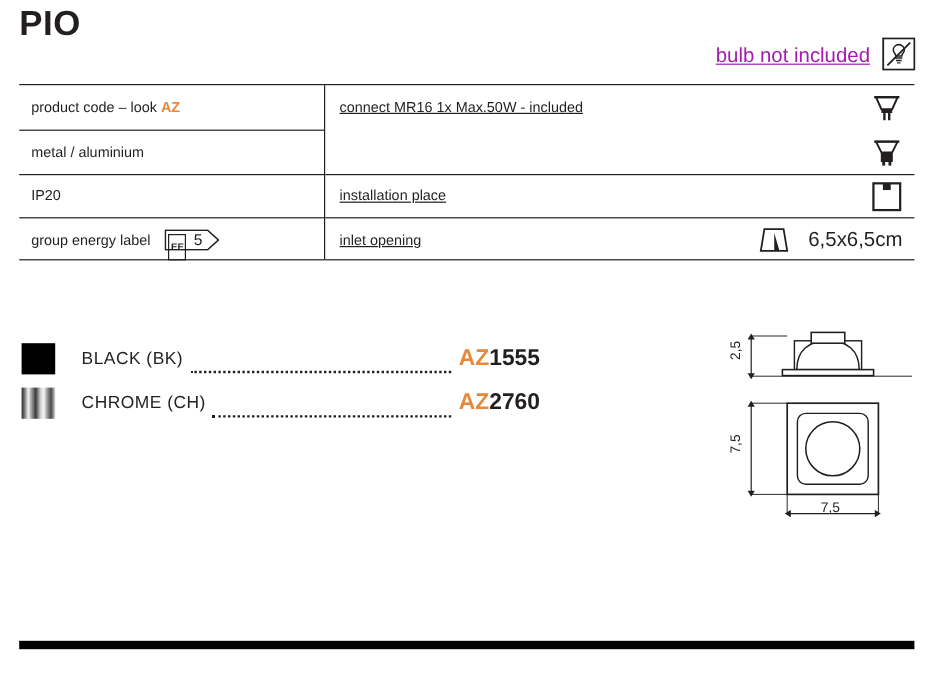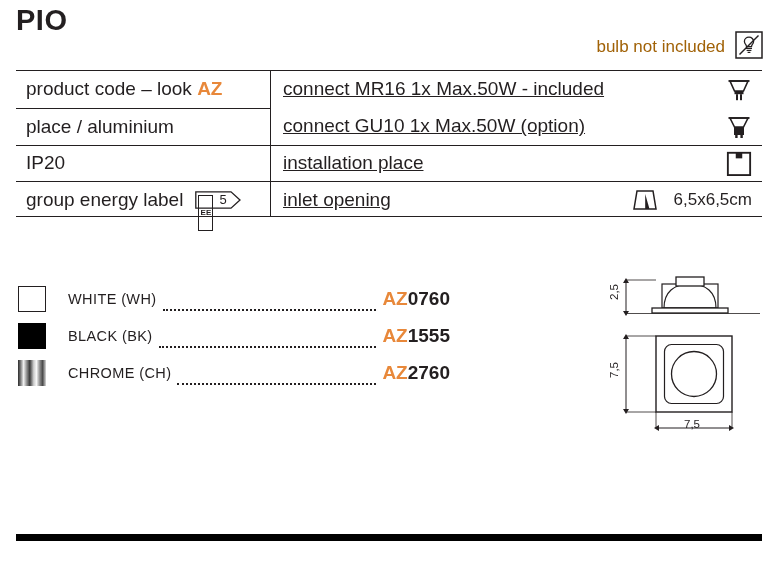--- a/index.html
+++ b/index.html
@@ -34,22 +34,23 @@
     letter-spacing: 0.5px;
     color: #231f20;
     line-height: 1;
   }
 
   .bulb-note {
     position: absolute;
     right: 52px;
     top: 37px;
     font-size: 17px;
-    color: #a16207;
-    white-space: nowrap;
+    color: #a21caf;
+    white-space: nowrap;
+    text-decoration: underline;
   }
 
   .bulb-not-included-icon {
     position: absolute;
     right: 14px;
     top: 31px;
     width: 28px;
     height: 28px;
   }
 
@@ -80,21 +81,21 @@
 
   .srow {
     position: relative;
     height: 36.75px;
     box-sizing: border-box;
     display: flex;
     align-items: center;
   }
   .srow.divider { border-top: 1.2px solid #231f20; }
   .srow .label {
-    font-size: 19px;
+    font-size: 12px;
     color: #231f20;
     white-space: nowrap;
   }
   .col-left .srow { padding-left: 10px; }
   .col-right .srow { padding-left: 12px; }
 
   .accent { color: #e8883a; font-weight: bold; }
 
   
   .energy-badge {
@@ -110,21 +111,21 @@
     left: 0; top: 0;
     width: 46px; height: 18px;
   }
   .energy-badge .ee {
     position: absolute;
     left: 3px; top: 3.5px;
     font-size: 8px;
     font-weight: bold;
     letter-spacing: 0.2px;
     border: 1px solid #231f20;
-    padding: 12px 1px;
+    padding: 5px 1px;
     line-height: 10px;
   }
   .energy-badge .num {
     position: absolute;
     left: 24px; top: 1px;
     font-size: 13px;
     line-height: 16px;
   }
 
   
@@ -257,21 +258,21 @@
 
   <div class="spec-table">
 
     <div class="col-left">
 
       <div class="srow">
         <span class="label"><span>product code – look </span><span class="accent">AZ</span></span>
       </div>
 
       <div class="srow divider">
-        <span class="label">place / aluminium</span>
+        <span class="label">metal / aluminium</span>
       </div>
 
       <div class="srow divider">
         <span class="label">IP20</span>
       </div>
 
       <div class="srow divider">
         <span class="label">group energy label</span>
         <span class="energy-badge">
           <svg class="pennant" viewBox="0 0 46 18">
@@ -290,21 +291,20 @@
         <svg class="row-icon" viewBox="0 0 26 28">
           <path d="M4 6 H22 L17.5 16 H8.5 Z" fill="#fff" stroke="#231f20" stroke-width="1.6"></path>
           <line x1="2.5" y1="6" x2="23.5" y2="6" stroke="#231f20" stroke-width="1.8"></line>
           <rect x="8.5" y="16" width="9" height="3.2" fill="#231f20"></rect>
           <rect x="10" y="19.2" width="2" height="6" fill="#231f20"></rect>
           <rect x="14" y="19.2" width="2" height="6" fill="#231f20"></rect>
         </svg>
       </div>
 
       <div class="srow">
-        <span class="label">connect GU10 1x Max.50W (option)</span>
         <svg class="row-icon" viewBox="0 0 26 28">
           <path d="M4 6 H22 L17.5 15 H8.5 Z" fill="#fff" stroke="#231f20" stroke-width="1.6"></path>
           <line x1="2.5" y1="6" x2="23.5" y2="6" stroke="#231f20" stroke-width="1.8"></line>
           <rect x="8" y="15" width="10" height="8" fill="#231f20"></rect>
           <rect x="9.2" y="23" width="2.4" height="3" fill="#231f20"></rect>
           <rect x="14.4" y="23" width="2.4" height="3" fill="#231f20"></rect>
         </svg>
       </div>
 
       <div class="srow divider">
@@ -324,26 +324,20 @@
           </svg>
           <span class="inlet-text">6,5x6,5cm</span>
         </span>
       </div>
     </div>
   </div>
 
 
   <div class="colour-list">
 
-    <div class="colour-row">
-      <span class="swatch white"></span>
-      <span class="cname">WHITE (WH)</span>
-      <span class="leader"></span>
-      <span class="code"><span class="pfx">AZ</span><span class="num">0760</span></span>
-    </div>
 
     <div class="colour-row">
       <span class="swatch black"></span>
       <span class="cname">BLACK (BK)</span>
       <span class="leader"></span>
       <span class="code"><span class="pfx">AZ</span><span class="num">1555</span></span>
     </div>
 
     <div class="colour-row">
       <span class="swatch chrome"></span>

